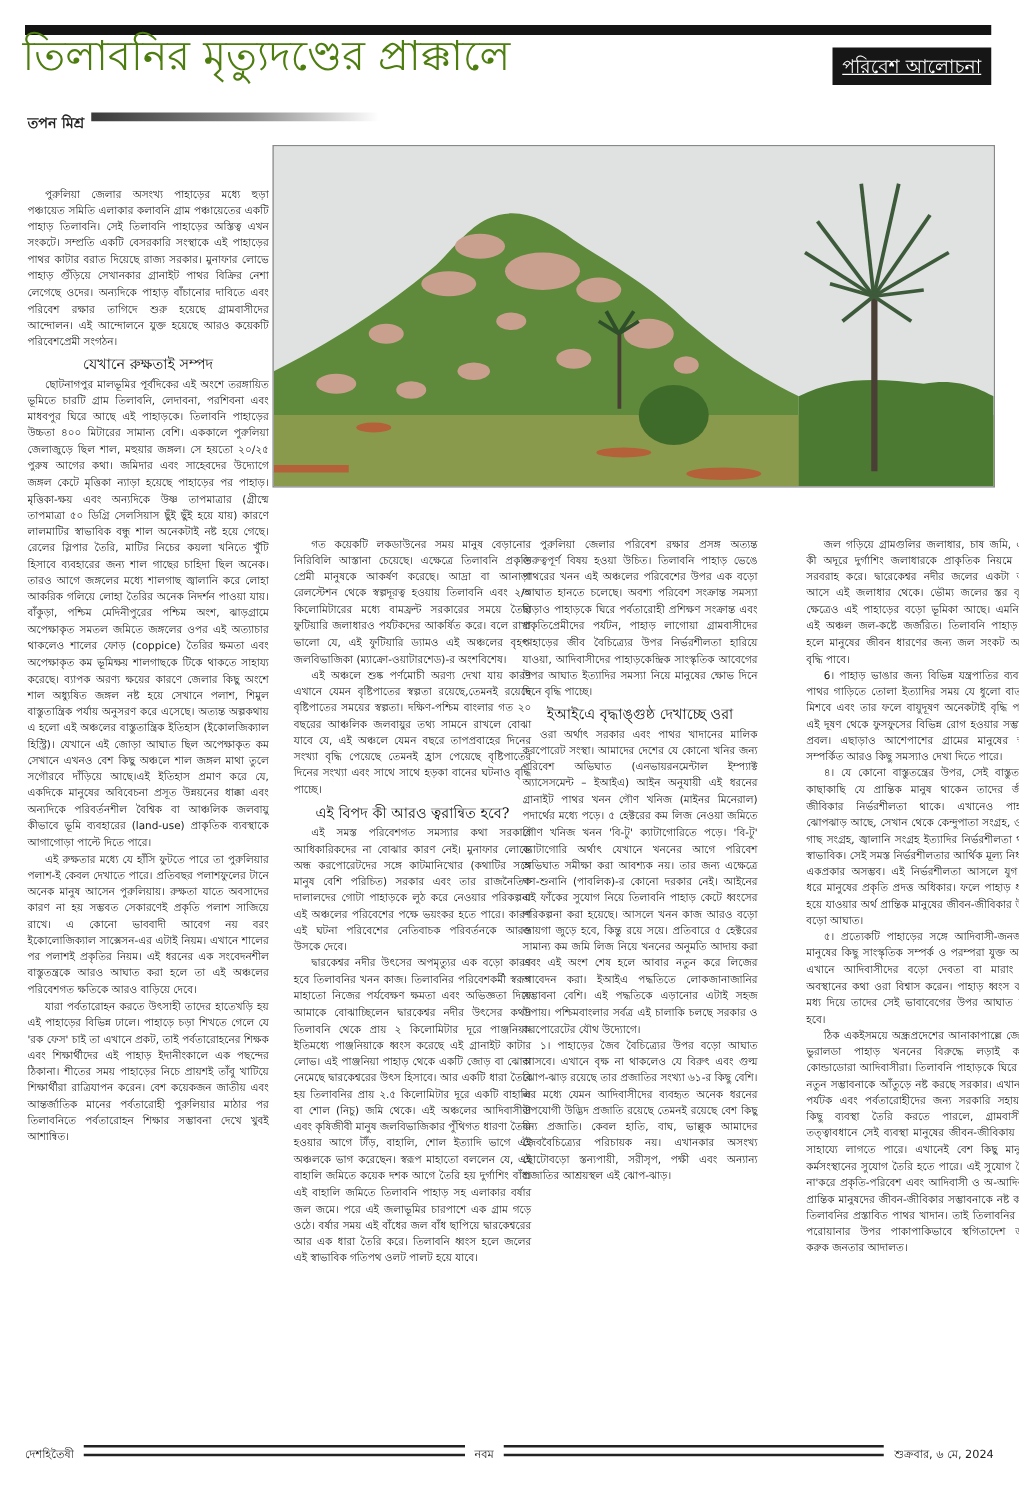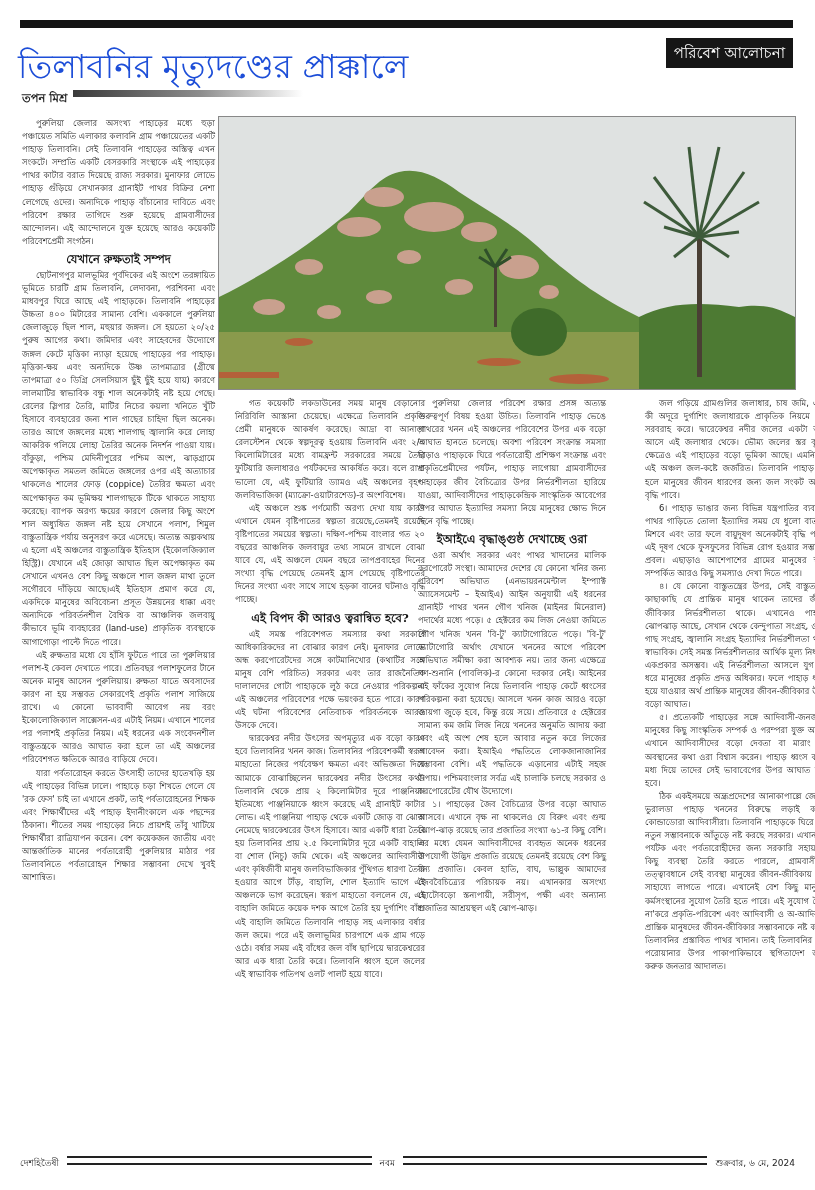--- a/index.html
+++ b/index.html
@@ -1,24 +1,24 @@
 <!DOCTYPE html>
 <html><head>
 <meta charset="utf-8">
 <style>
   html, body { margin:0; padding:0; background:#ffffff; }
   body { width:815px; height:1190px; position:relative; overflow:hidden; font-family:"DejaVu Sans", sans-serif; color:#1a1a1a; }
   .topbar { position:absolute; left:20px; top:20px; width:773px; height:8px; background:#141414; }
-  .headline { position:absolute; left:18px; top:42px; font-family:"DejaVu Serif", serif; font-size:33px; line-height:50px; color:#1d4ed8; letter-spacing:0px; white-space:nowrap; }
-  .section-tag { position:absolute; right:22px; top:38px; background:#161616; color:#fff; font-family:"DejaVu Serif", serif; font-size:15px; padding:4px 8px; line-height:22px; }
+  .headline { position:absolute; left:18px; top:20px; font-family:"DejaVu Serif", serif; font-size:33px; line-height:50px; color:#4d7c0f; letter-spacing:0px; white-space:nowrap; }
+  .section-tag { position:absolute; right:22px; top:38px; background:#161616; color:#fff; font-family:"DejaVu Serif", serif; font-size:15px; padding:4px 8px; line-height:22px;text-decoration:underline; }
   .byline { position:absolute; left:22px; top:90px; font-size:11.5px; font-weight:bold; color:#222; display:flex; align-items:flex-start; }
   .byline-bar { margin-left:6px; width:230px; height:7px; background:linear-gradient(to right,#3a3a3a 0%,#8c8c8c 55%,#ffffff 100%); }
-  .col { position:absolute; font-size:8.35px; line-height:13.1px; text-align:justify; color:#222; }
+  .col { position:absolute; font-size:8.35px; line-height:13.1px; text-align:justify; color:#222;margin-top:32px; }
   .col p { margin:0; text-indent:14px; }
-  .col h3 { margin:3px 0 2px 0; text-align:center; font-family:"DejaVu Serif", serif; font-size:11.5px; line-height:16px; font-weight:bold; color:#111; }
+  .col h3 { margin:3px 0 2px 0; text-align:center; font-family:"DejaVu Serif", serif; font-size:11.5px; line-height:16px; font-weight:normal; color:#111; }
   #col1 { left:22px; top:117px; width:193px; }
   #col2 { left:235px; top:397px; width:190px; }
   #col3 { left:418px; top:397px; width:188px; }
   #col4 { left:645px; top:397px; width:184px; }
   .photo { position:absolute; left:218px; top:116px; width:576px; height:272px; border:1px solid #888; overflow:hidden; background:#e4e6e4; }
   .photo svg { display:block; }
   .footer { position:absolute; left:20px; top:1156px; width:775px; display:flex; align-items:flex-start; font-size:9px; color:#222; }
   .footer .rule { flex:1; height:5px; border-top:2px solid #222; border-bottom:2px solid #222; margin:0 8px; }
 </style>
 </head>

